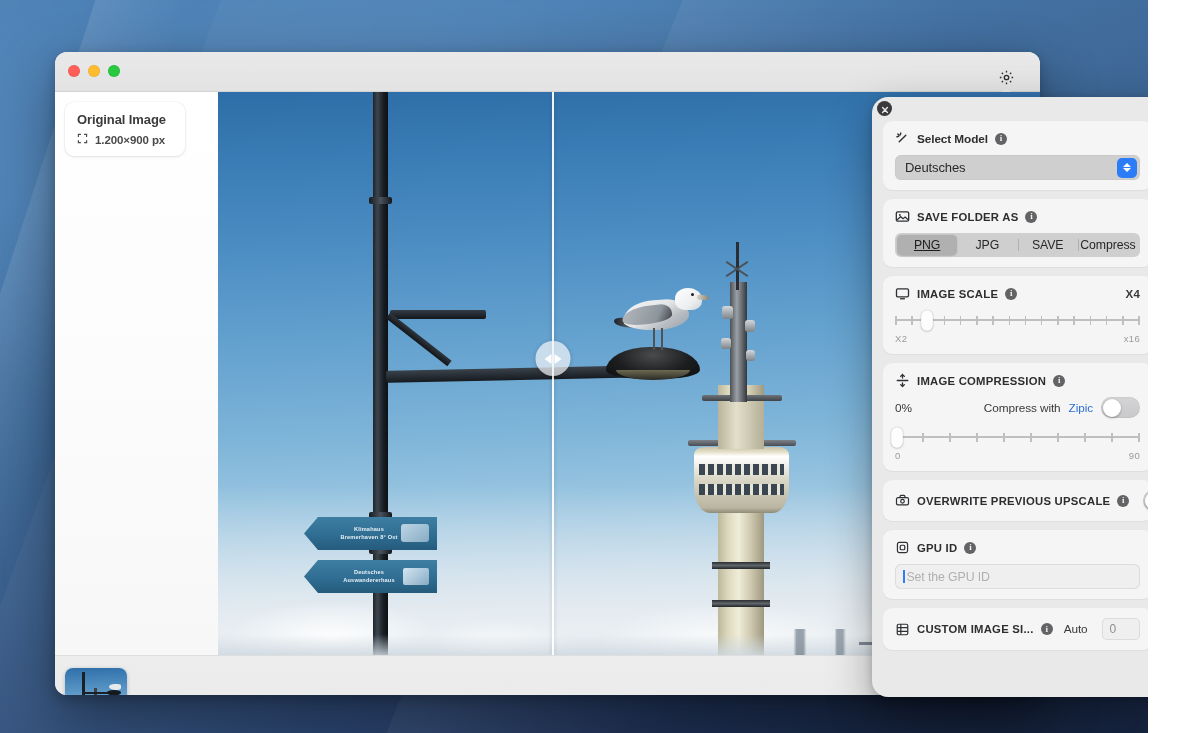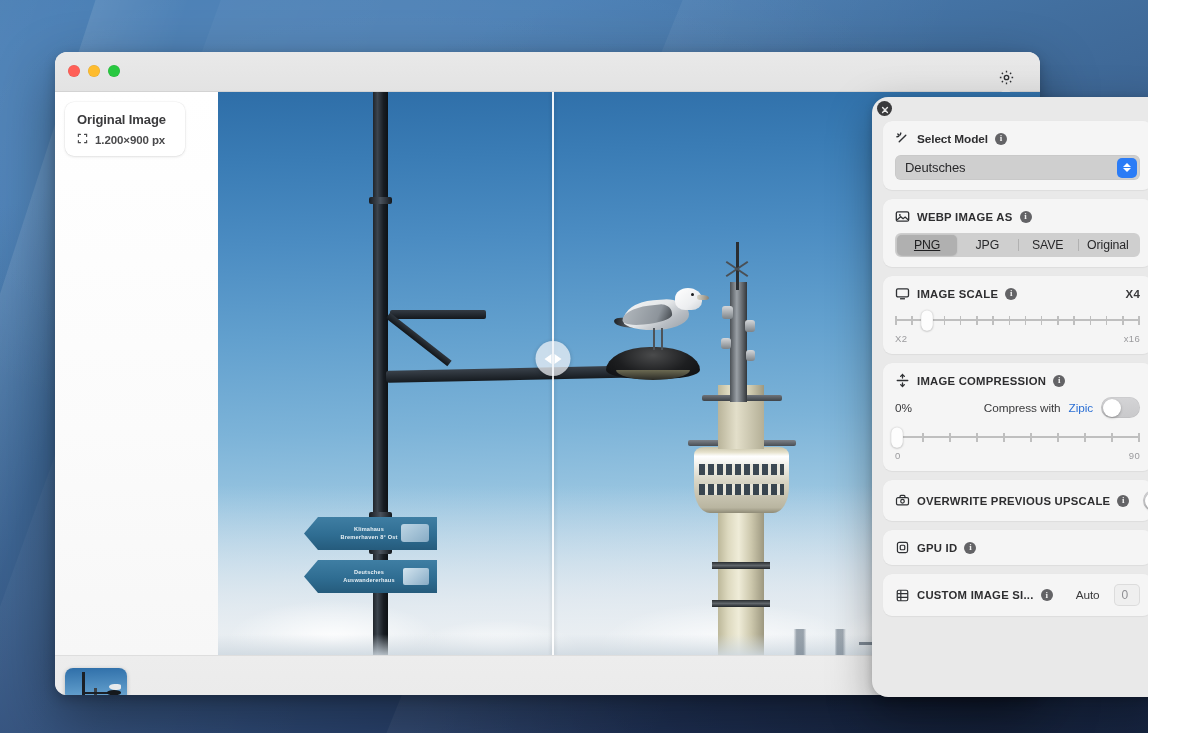--- a/index.html
+++ b/index.html
@@ -698,28 +698,28 @@
 
     <div class="card">
       <div class="row row-head">
         <span class="sect-icon">
           <svg viewBox="0 0 16 16" fill="none" stroke="#2f3134" stroke-width="1.4">
             <rect x="1.4" y="3" width="13.2" height="10" rx="1.6"></rect>
             <circle cx="5.2" cy="6.4" r="1" fill="#2f3134" stroke="none"></circle>
             <path d="M2.2 11.6 L6 8.2 L8.6 10.4 L10.8 8.6 L14 11.4"></path>
           </svg>
         </span>
-        <span class="sect-label">WEBP IMAGE AS</span>
+        <span class="sect-label">SAVE FOLDER AS</span>
         <span class="info-dot">i</span>
       </div>
       <div id="format-seg">
         <div class="seg active">PNG</div>
         <div class="seg">JPG</div>
         <div class="seg">SAVE</div>
-        <div class="seg">Original</div>
+        <div class="seg">Compress</div>
       </div>
     </div>
 
     <div class="card">
       <div class="row row-head">
         <span class="sect-icon">
           <svg viewBox="0 0 16 16" fill="none" stroke="#2f3134" stroke-width="1.4">
             <rect x="1.6" y="3" width="12.8" height="8.6" rx="1.4"></rect>
             <path d="M5.4 13.6 H10.6"></path>
           </svg>
@@ -823,33 +823,37 @@
       <div class="row row-head">
         <span class="sect-icon">
           <svg viewBox="0 0 16 16" fill="none" stroke="#2f3134" stroke-width="1.3">
             <rect x="2.6" y="2.6" width="10.8" height="10.8" rx="2"></rect>
             <rect x="5.6" y="5.6" width="4.8" height="4.8" rx="1"></rect>
           </svg>
         </span>
         <span class="sect-label">GPU ID</span>
         <span class="info-dot">i</span>
       </div>
+      <div class="text-field">
+        <span class="caret"></span>
+        <span class="field-placeholder">Set the GPU ID</span>
+      </div>
     </div>
 
     <div class="card">
       <div class="row row-head">
         <span class="sect-icon">
           <svg viewBox="0 0 16 16" fill="none" stroke="#2f3134" stroke-width="1.3">
             <rect x="2.4" y="2.4" width="11.2" height="11.2" rx="1.6"></rect>
             <path d="M2.4 6.1 H13.6 M2.4 9.9 H13.6 M6.2 2.4 V13.6"></path>
           </svg>
         </span>
         <span class="sect-label">CUSTOM IMAGE SI...</span>
         <span class="info-dot">i</span>
-        <span class="auto-label" style="margin-left:16px">Auto</span>
+        <span class="auto-label" style="margin-left:4px">Auto</span>
         <span class="spacer"></span>
         <div class="mini-field">
           <span>0</span>
         </div>
       </div>
     </div>
 
   </div>
 </div>
 

